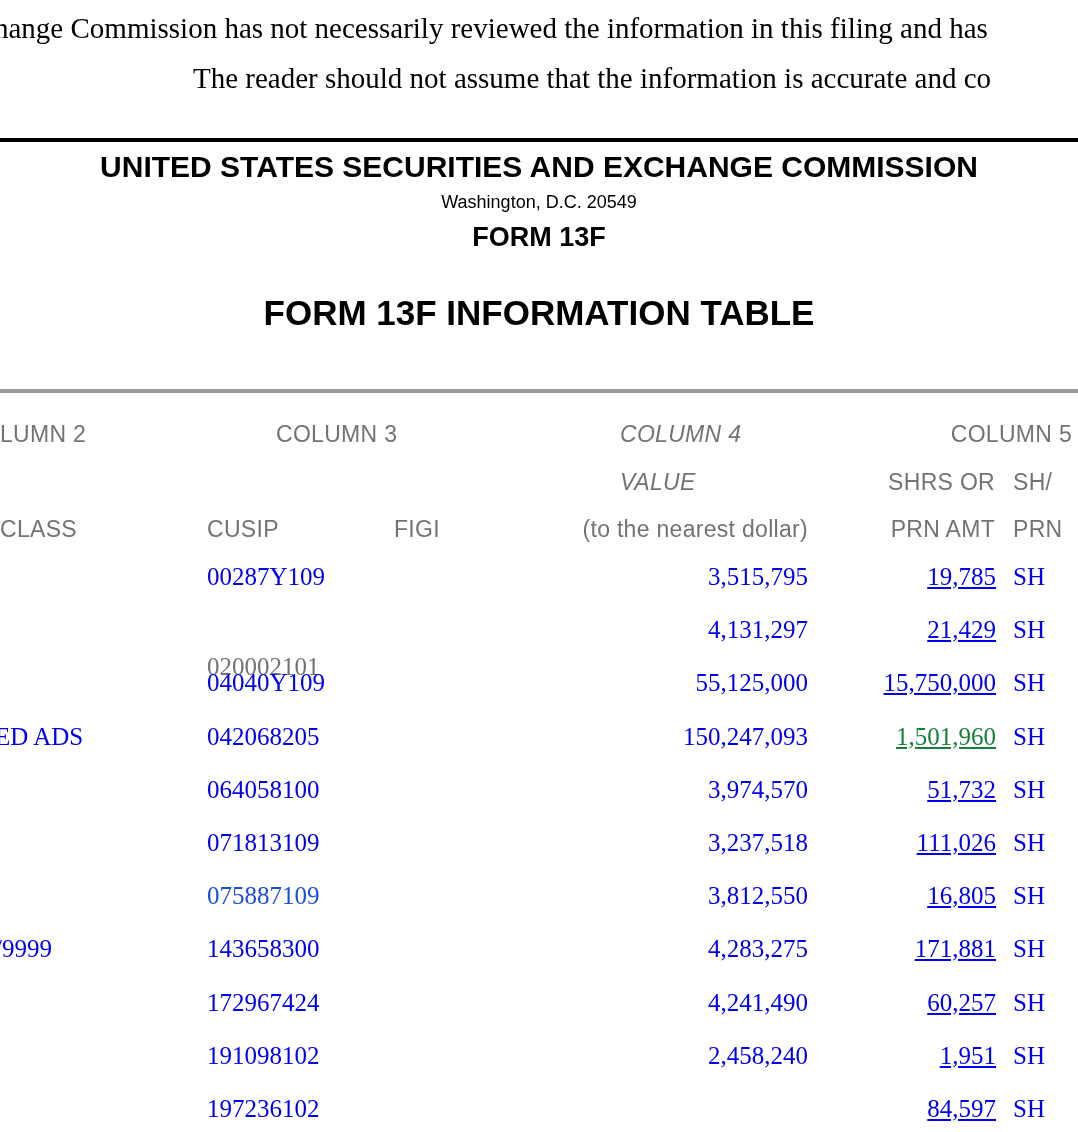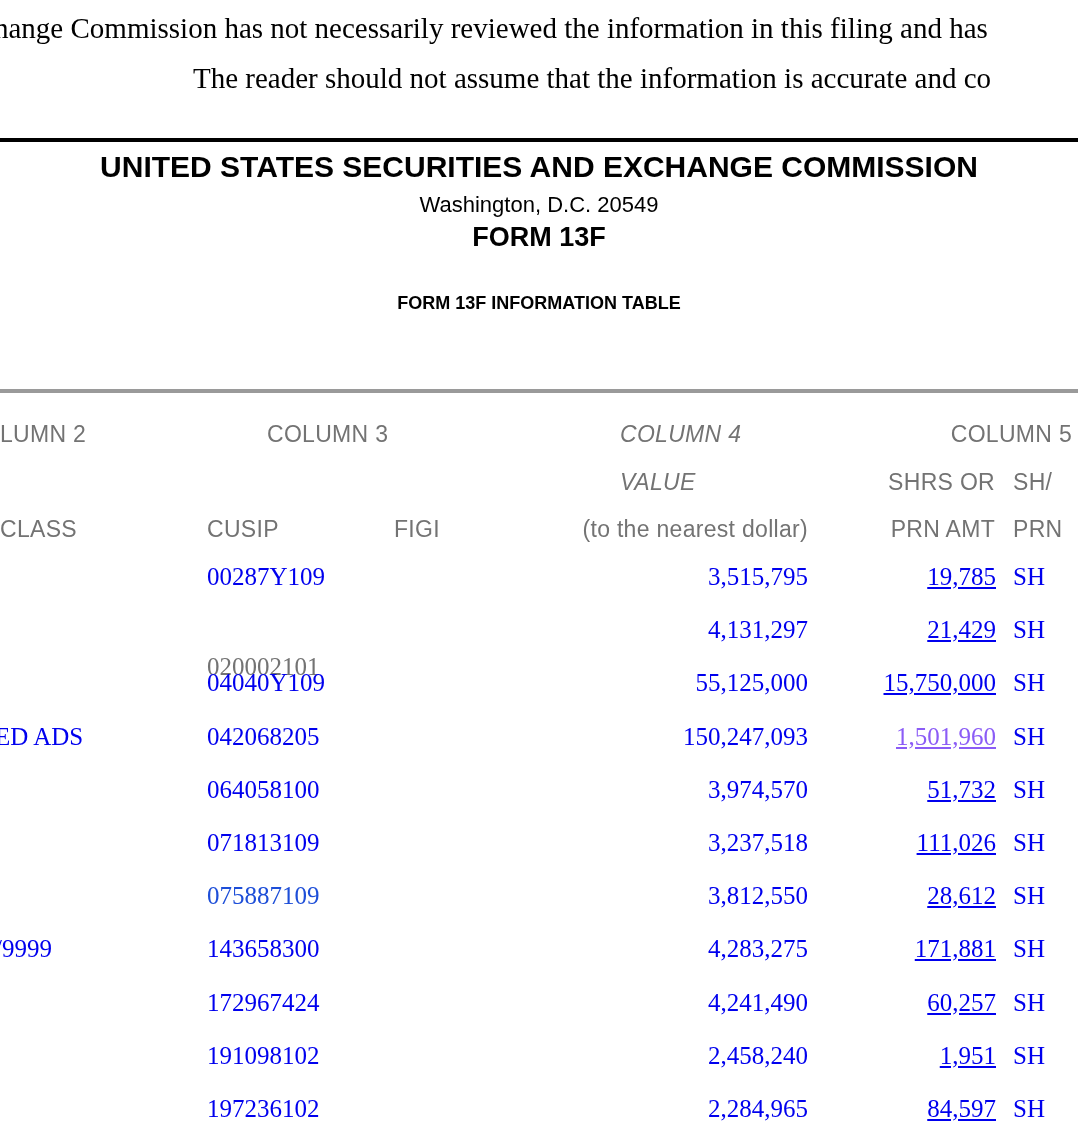--- a/index.html
+++ b/index.html
@@ -19,39 +19,39 @@
   .disclaimer-2 { top: 62px; left: 193px; font-size: 29px; color: #000; }
 
   
   .rule { position: absolute; left: 0; width: 1078px; }
   .rule-black { top: 138px; height: 4px; background: #000000; }
   .rule-gray  { top: 389px; height: 4px; background: #9a9a9a; }
 
   
   .center { left: 0; width: 1078px; text-align: center; }
   .agency    { top: 150px; font-size: 30px; font-weight: bold; }
-  .location  { top: 192px; font-size: 22px; }
+  .location  { top: 192px; font-size: 18px; }
   .formname  { top: 222px; font-size: 27px; font-weight: bold; }
-  .tabletitle{ top: 293px; font-size: 18px; font-weight: bold; }
+  .tabletitle{ top: 293px; font-size: 35px; font-weight: bold; }
 
   
   .th { font-size: 23px; color: #737373; letter-spacing: 0.3px; }
   .hrowA { top: 421px; }
   .hrowB { top: 469px; }
   .hrowC { top: 516px; }
 
   .pos-class { left: 0; }
   .pos-cusip { left: 207px; }
   .pos-figi  { left: 394px; }
   .pos-val   { left: 500px; width: 308px; text-align: right; }
   .pos-col4  { left: 620px; width: 208px; text-align: left; font-style: italic; }
   .pos-col5  { left: 870px; width: 202px; text-align: right; }
   .pos-shrs  { left: 820px; width: 175px; text-align: right; }
   .pos-sh    { left: 1013px; }
-  .pos-col3  { left: 267px; }
+  .pos-col3  { left: 276px; }
 
   
   .data-row { position: absolute; left: 0; width: 1078px; height: 30px; }
   .cell { position: absolute; white-space: nowrap; font-size: 25px;
           font-family: "Liberation Serif", "DejaVu Serif", serif; }
   .c-class { left: -5px; }
   .c-cusip { left: 207px; }
   .c-figi  { left: 394px; }
   .c-value { left: 500px; width: 308px; text-align: right; }
   .c-shrs  { left: 820px; width: 176px; text-align: right; text-decoration: underline; }
@@ -111,21 +111,21 @@
       <div class="cell c-figi" style="color: rgb(0, 0, 238);"></div>
       <div class="cell c-value" style="color: rgb(0, 0, 238);">55,125,000</div>
       <div class="cell c-shrs" style="color: rgb(0, 0, 238);">15,750,000</div>
       <div class="cell c-sh" style="color: rgb(0, 0, 238);">SH</div>
     </div>
     <div class="data-row" style="top: 722.6px;">
       <div class="cell c-class" style="color: rgb(0, 0, 238);">ED ADS</div>
       <div class="cell c-cusip" style="color: rgb(0, 0, 238);">042068205</div>
       <div class="cell c-figi" style="color: rgb(0, 0, 238);"></div>
       <div class="cell c-value" style="color: rgb(0, 0, 238);">150,247,093</div>
-      <div class="cell c-shrs" style="color: #8b5cf6;">1,501,960</div>
+      <div class="cell c-shrs" style="color: #15803d;">1,501,960</div>
       <div class="cell c-sh" style="color: rgb(0, 0, 238);">SH</div>
     </div>
     <div class="data-row" style="top: 775.8px;">
       <div class="cell c-class" style="color: rgb(0, 0, 238);"></div>
       <div class="cell c-cusip" style="color: rgb(0, 0, 238);">064058100</div>
       <div class="cell c-figi" style="color: rgb(0, 0, 238);"></div>
       <div class="cell c-value" style="color: rgb(0, 0, 238);">3,974,570</div>
       <div class="cell c-shrs" style="color: rgb(0, 0, 238);">51,732</div>
       <div class="cell c-sh" style="color: rgb(0, 0, 238);">SH</div>
     </div>
@@ -135,21 +135,21 @@
       <div class="cell c-figi" style="color: rgb(0, 0, 238);"></div>
       <div class="cell c-value" style="color: rgb(0, 0, 238);">3,237,518</div>
       <div class="cell c-shrs" style="color: rgb(0, 0, 238);">111,026</div>
       <div class="cell c-sh" style="color: rgb(0, 0, 238);">SH</div>
     </div>
     <div class="data-row" style="top: 882.2px;">
       <div class="cell c-class" style="color: rgb(0, 0, 238);"></div>
       <div class="cell c-cusip" style="color: #1d4ed8;">075887109</div>
       <div class="cell c-figi" style="color: rgb(0, 0, 238);"></div>
       <div class="cell c-value" style="color: rgb(0, 0, 238);">3,812,550</div>
-      <div class="cell c-shrs" style="color: rgb(0, 0, 238);">28,612</div>
+      <div class="cell c-shrs" style="color: rgb(0, 0, 238);">16,805</div>
       <div class="cell c-sh" style="color: rgb(0, 0, 238);">SH</div>
     </div>
     <div class="data-row" style="top: 935.4px;">
       <div class="cell c-class" style="color: rgb(0, 0, 238);">/9999</div>
       <div class="cell c-cusip" style="color: rgb(0, 0, 238);">143658300</div>
       <div class="cell c-figi" style="color: rgb(0, 0, 238);"></div>
       <div class="cell c-value" style="color: rgb(0, 0, 238);">4,283,275</div>
       <div class="cell c-shrs" style="color: rgb(0, 0, 238);">171,881</div>
       <div class="cell c-sh" style="color: rgb(0, 0, 238);">SH</div>
     </div>
@@ -166,17 +166,16 @@
       <div class="cell c-cusip" style="color: rgb(0, 0, 238);">191098102</div>
       <div class="cell c-figi" style="color: rgb(0, 0, 238);"></div>
       <div class="cell c-value" style="color: rgb(0, 0, 238);">2,458,240</div>
       <div class="cell c-shrs" style="color: rgb(0, 0, 238);">1,951</div>
       <div class="cell c-sh" style="color: rgb(0, 0, 238);">SH</div>
     </div>
     <div class="data-row" style="top: 1095px;">
       <div class="cell c-class" style="color: rgb(0, 0, 238);"></div>
       <div class="cell c-cusip" style="color: rgb(0, 0, 238);">197236102</div>
       <div class="cell c-figi" style="color: rgb(0, 0, 238);"></div>
-      <div class="cell c-value" style="color: rgb(0, 0, 238);">2,284,965</div>
       <div class="cell c-shrs" style="color: rgb(0, 0, 238);">84,597</div>
       <div class="cell c-sh" style="color: rgb(0, 0, 238);">SH</div>
     </div>
   </div>
 
 </body></html>

